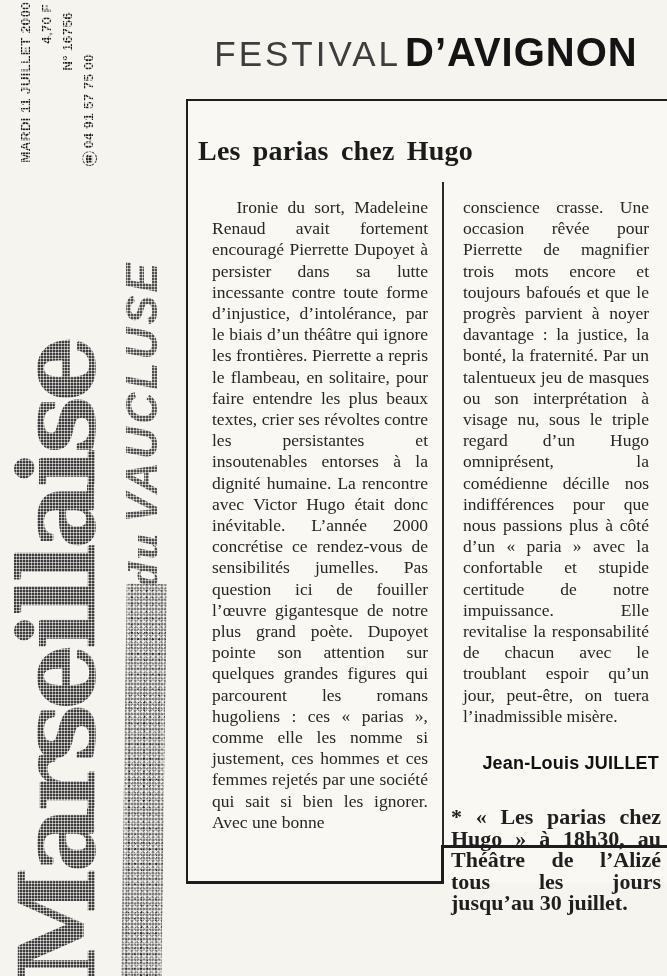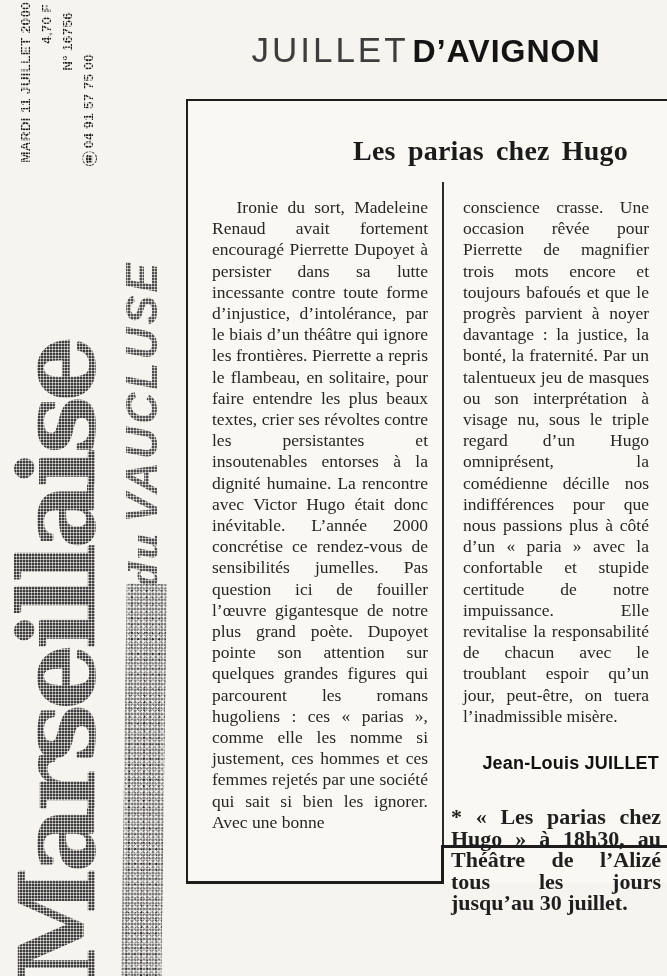--- a/index.html
+++ b/index.html
@@ -88,37 +88,37 @@
     pointer-events:none;z-index:5;
   }
 
   
   .kicker{
     position:absolute;left:190px;top:30px;width:472px;
     text-align:center;white-space:nowrap;
     font-family:"Liberation Sans", sans-serif;
   }
   .kicker .light{font-weight:400;font-size:35px;letter-spacing:3px;color:#3d3d3d;}
-  .kicker .bold{font-weight:700;font-size:32px;letter-spacing:1px;color:#141414;margin-left:4px;}
+  .kicker .bold{font-weight:700;font-size:40px;letter-spacing:1px;color:#141414;margin-left:4px;}
 
   
   .clip{
     position:absolute;left:186px;top:99px;width:500px;height:782px;
     border-left:2.5px solid #1d1d1d;
     border-top:2.5px solid #1d1d1d;
     background:#faf8f3;
   }
   .clip-bottom-left{position:absolute;left:186px;top:881px;width:258px;height:2.5px;background:#1d1d1d;}
   .clip-bottom-right{position:absolute;left:442px;top:845px;width:230px;height:2.5px;background:#1d1d1d;}
   .clip-corner{position:absolute;left:441px;top:845px;width:2.5px;height:39px;background:#1d1d1d;}
   .col-divider{position:absolute;left:442px;top:182px;width:2px;height:685px;background:#2a2a2a;}
 
   .art-title{
     position:absolute;left:10px;top:34px;width:430px;
-    text-align:right;
+    text-align:left;
     font-family:"Liberation Serif", serif;
     font-weight:bold;font-size:28px;color:#1b1b1b;
     word-spacing:5px;letter-spacing:.2px;
   }
 
   .col{
     position:absolute;top:84px;
     font-size:17.5px;line-height:21.2px;
     text-align:justify;color:#262626;
   }
@@ -153,21 +153,21 @@
 <div class="vrot np-title">Marseillaise</div>
 
 <div class="vrot np-edition">
   <span class="du">du</span><span class="vauc">VAUCLUSE</span>
 </div>
 
 <div class="masthead-bar"></div>
 <div class="noise"></div>
 
 <div class="kicker">
-  <span class="light">JUILLET</span><span class="bold">D’AVIGNON</span>
+  <span class="light">FESTIVAL</span><span class="bold">D’AVIGNON</span>
 </div>
 
 <div class="clip">
   <div class="art-title">Les parias chez Hugo</div>
 
   <div class="col col-left">
     <p>Ironie du sort, Madeleine Renaud avait fortement encouragé Pierrette Dupoyet à persister dans sa lutte incessante contre toute forme d’injustice, d’intolérance, par le biais d’un théâtre qui ignore les frontières. Pierrette a repris le flambeau, en solitaire, pour faire entendre les plus beaux textes, crier ses révoltes contre les persistantes et insoutenables entorses à la dignité humaine. La rencontre avec Victor Hugo était donc inévitable. L’année 2000 concrétise ce rendez-vous de sensibilités jumelles. Pas question ici de fouiller l’œuvre gigantesque de notre plus grand poète. Dupoyet pointe son attention sur quelques grandes figures qui parcourent les romans hugoliens : ces « parias », comme elle les nomme si justement, ces hommes et ces femmes rejetés par une société qui sait si bien les ignorer. Avec une bonne</p>
   </div>
 
   <div class="col col-right">

